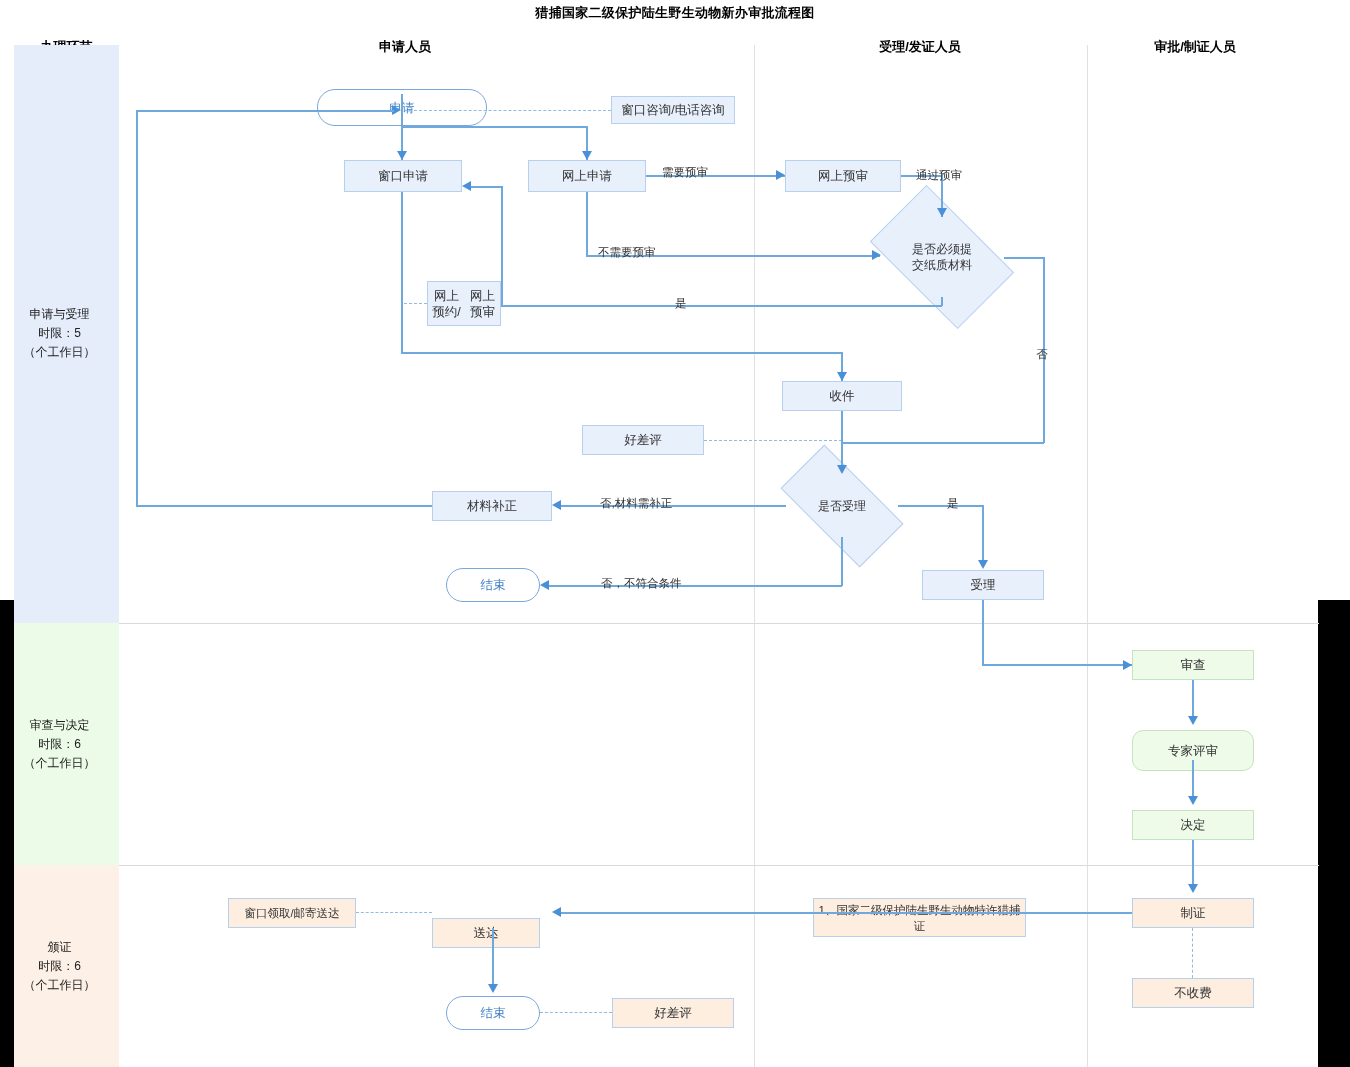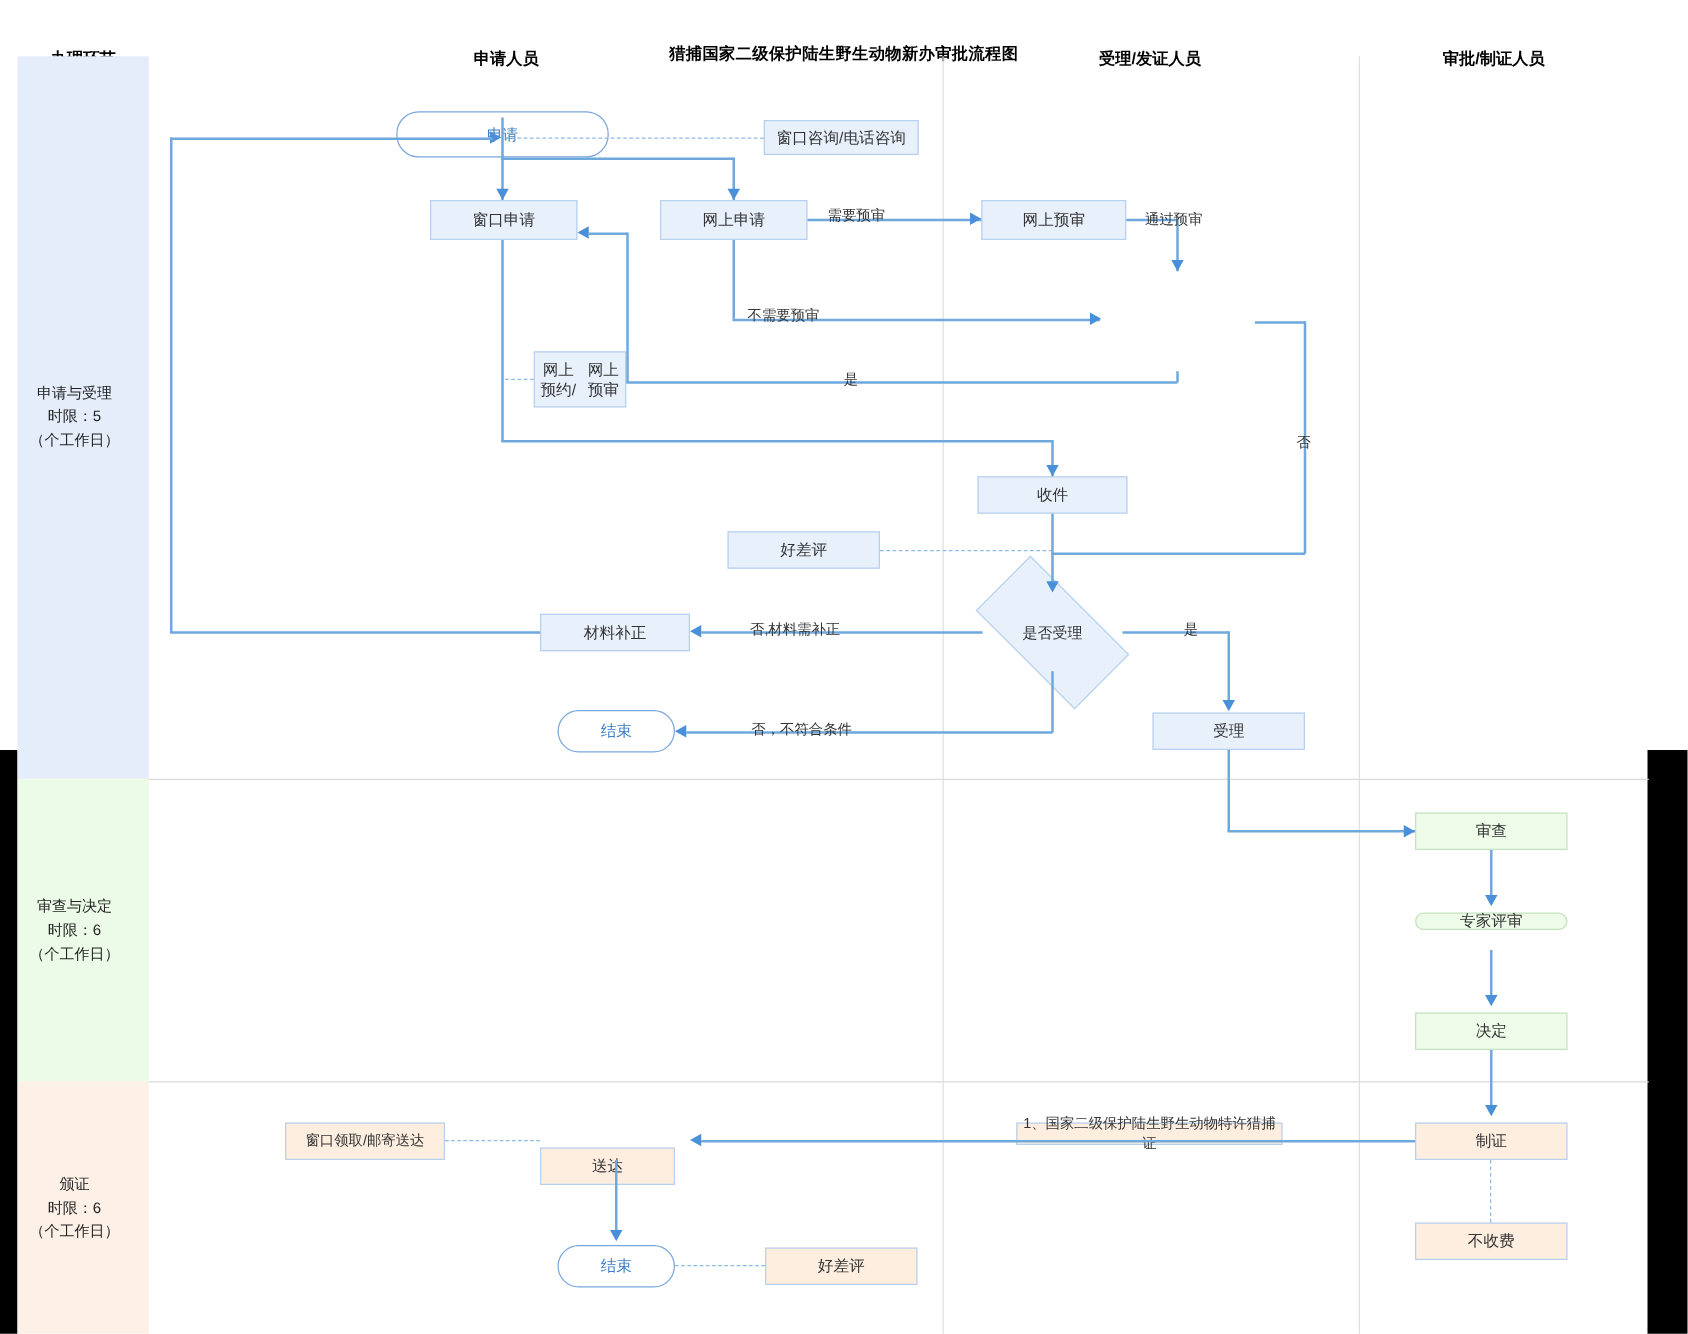--- a/index.html
+++ b/index.html
@@ -10,21 +10,21 @@
     -webkit-font-smoothing:antialiased;
   }
   #stage{position:absolute;left:0;top:0;width:1350px;height:1067px;}
 
   
   .edge-strip{position:absolute;background:#000;}
 
   
   .title{
     position:absolute;left:0;top:4px;width:1350px;text-align:center;
-    font-size:13px;font-weight:bold;color:#000;letter-spacing:.3px;margin-top:30px;
+    font-size:13px;font-weight:bold;color:#000;letter-spacing:.3px;
   }
   .colhead{
     position:absolute;top:38px;text-align:center;
     font-size:13px;font-weight:bold;color:#000;
   }
 
   
   .band{position:absolute;left:14px;width:105px;}
   .band-label{
     position:absolute;left:0;width:119px;text-align:center;
@@ -137,20 +137,29 @@
   </div>
 
   <div class="node blue" style="left:528px;top:160px;width:118px;height:32px;">
     <span>网上申请</span>
   </div>
 
   <div class="node blue" style="left:785px;top:160px;width:116px;height:32px;">
     <span>网上预审</span>
   </div>
 
+  <div class="diamond" style="left:880px;top:217px;width:124px;height:80px;">
+    <div class="dshape"></div>
+    <div class="dtext">
+      <div>
+        <div>是否必须提</div>
+        <div>交纸质材料</div>
+      </div>
+    </div>
+  </div>
 
   <div class="node blue" style="left:427px;top:281px;width:74px;height:45px;flex-direction:row;">
     <span>网上预约/</span>
     <span>网上预审</span>
   </div>
 
   <div class="node blue" style="left:782px;top:381px;width:120px;height:30px;">
     <span>收件</span>
   </div>
 
@@ -239,21 +248,21 @@
 
   <div class="conn h" style="left:898px;top:505px;width:85px;"></div>
   <div class="conn v" style="left:982px;top:505px;height:55px;"></div>
   <div class="arrow down" style="left:978px;top:560px;"></div>
   <div class="elabel" style="left:947px;top:496px;">是</div>
 
   <div class="node green" style="left:1132px;top:650px;width:122px;height:30px;">
     <span>审查</span>
   </div>
 
-  <div class="node green" style="left:1132px;top:730px;width:122px;height:14px;border-radius:11px;">
+  <div class="node green" style="left:1132px;top:730px;width:122px;height:41px;border-radius:11px;">
     <span>专家评审</span>
   </div>
 
   <div class="node green" style="left:1132px;top:810px;width:122px;height:30px;">
     <span>决定</span>
   </div>
 
   <div class="conn v" style="left:982px;top:600px;height:65px;"></div>
   <div class="conn h" style="left:982px;top:664px;width:150px;"></div>
   <div class="arrow right" style="left:1123px;top:660px;"></div>
@@ -265,21 +274,21 @@
   <div class="arrow down" style="left:1188px;top:796px;"></div>
 
   <div class="node orange" style="left:1132px;top:898px;width:122px;height:30px;">
     <span>制证</span>
   </div>
 
   <div class="node orange" style="left:1132px;top:978px;width:122px;height:30px;">
     <span>不收费</span>
   </div>
 
-  <div class="node orange" style="left:813px;top:898px;width:213px;height:18px;font-size:11.5px;">
+  <div class="node orange" style="left:813px;top:898px;width:213px;height:39px;font-size:11.5px;">
     <span>1、国家二级保护陆生野生动物特许猎捕证</span>
   </div>
 
   <div class="node orange" style="left:432px;top:918px;width:108px;height:30px;">
     <span>送达</span>
   </div>
 
   <div class="node orange" style="left:228px;top:898px;width:128px;height:30px;font-size:11.5px;">
     <span>窗口领取/邮寄送达</span>
   </div>

